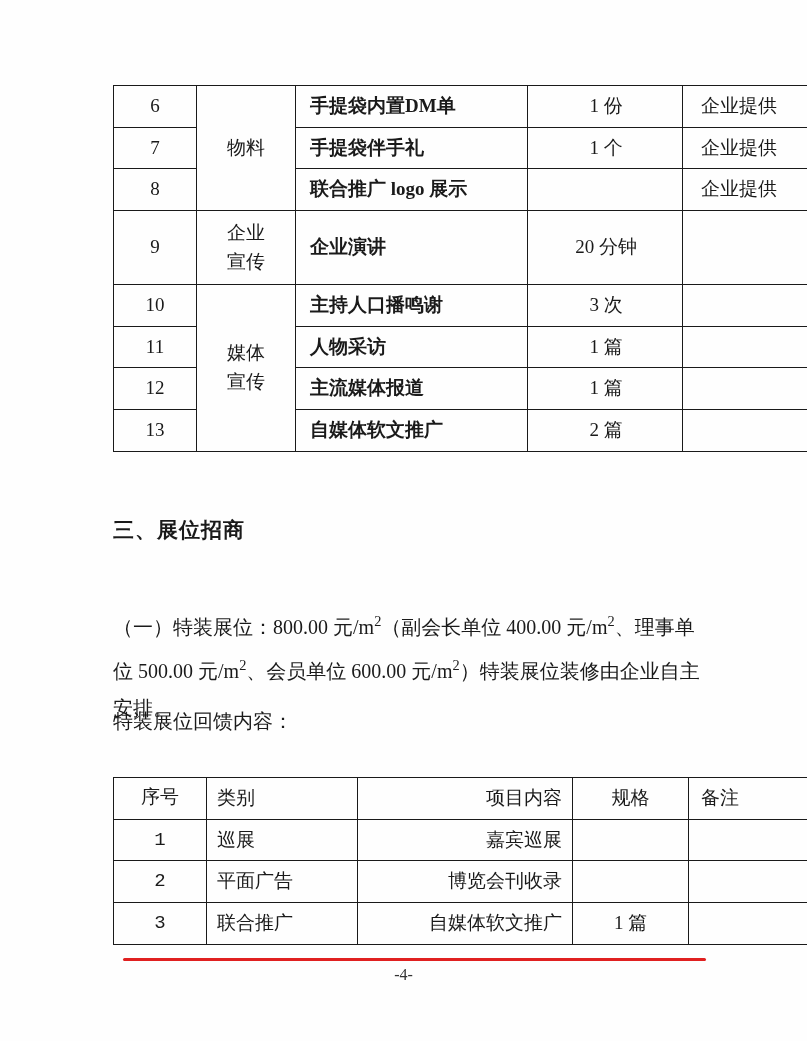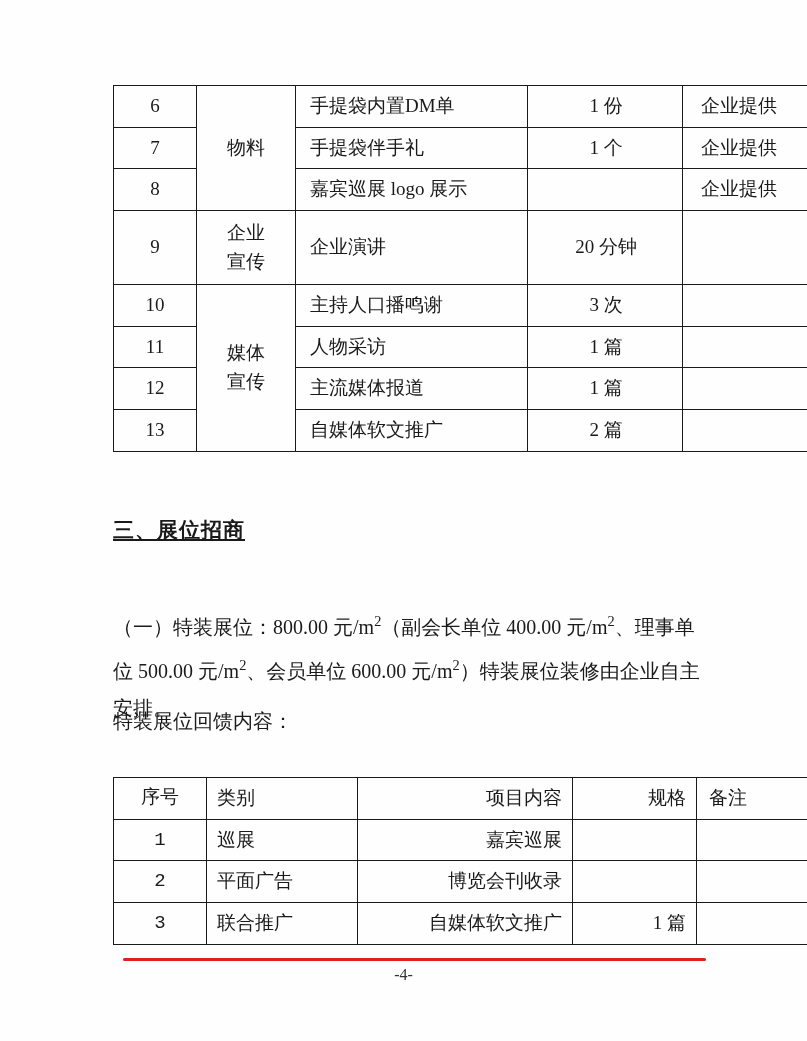--- a/index.html
+++ b/index.html
@@ -37,38 +37,37 @@
     font-family: "Liberation Serif", "DejaVu Serif", serif;
   }
   .t1 {
     position: absolute;
     left: 113px;
     top: 85px;
     width: 651px;
   }
   .t1 td.c-no      { width: 62px;  text-align: center; }
   .t1 td.c-cat     { width: 78px;  text-align: center; }
-  .t1 td.c-item    { width: 207px; text-align: left; padding-left: 14px; }
+  .t1 td.c-item    { width: 207px; text-align: left; padding-left: 14px; font-weight: bold; }
   .t1 td.c-spec    { width: 132px; text-align: center; padding-left: 12px; }
   .t1 td.c-note    { width: 192px; text-align: left; padding-left: 18px; }
 
   .t1 .cat-vert {
     line-height: 1.5;
   }
 
   
   .sec-heading {
     position: absolute;
     left: 113px;
     top: 516px;
     font-size: 21px;
     font-weight: bold;
     letter-spacing: 1px;
     font-family: "Liberation Serif", "DejaVu Serif", serif;
-    text-decoration: underline;
   }
 
   .para {
     position: absolute;
     left: 113px;
     width: 600px;
     font-size: 20px;
     line-height: 38px;
   }
   .p1 { top: 602px; }
@@ -80,21 +79,21 @@
     left: 113px;
     top: 777px;
     width: 631px;
   }
   .t2 td {
     height: 24px;
   }
   .t2 td.c2-no   { width: 72px;  text-align: center; font-family: Liberation Mono, monospace; }
   .t2 td.c2-cat  { width: 130px; }
   .t2 td.c2-item { width: 192px; text-align: right; padding-left: 12px; }
-  .t2 td.c2-spec { width: 95px;  text-align: right; padding-left: 18px; }
+  .t2 td.c2-spec { width: 95px;  text-align: center; padding-left: 10px; }
   .t2 td.c2-note { width: 142px; text-align: left; padding-left: 12px; }
 
   .redline {
     position: absolute;
     left: 123px;
     top: 958px;
     width: 583px;
     height: 3px;
     background: #e02020;
     border-radius: 2px;
@@ -126,21 +125,21 @@
         <td class="c-note">企业提供</td>
       </tr>
       <tr>
         <td class="c-no">7</td>
         <td class="c-item">手提袋伴手礼</td>
         <td class="c-spec">1 个</td>
         <td class="c-note">企业提供</td>
       </tr>
       <tr>
         <td class="c-no">8</td>
-        <td class="c-item">嘉宾巡展 logo 展示</td>
+        <td class="c-item">联合推广 logo 展示</td>
         <td class="c-spec"></td>
         <td class="c-note">企业提供</td>
       </tr>
       <tr style="height:64px;">
         <td class="c-no">9</td>
         <td class="c-cat cat-vert">
           <div>企业</div>
           <div>宣传</div>
         </td>
         <td class="c-item">企业演讲</td>

